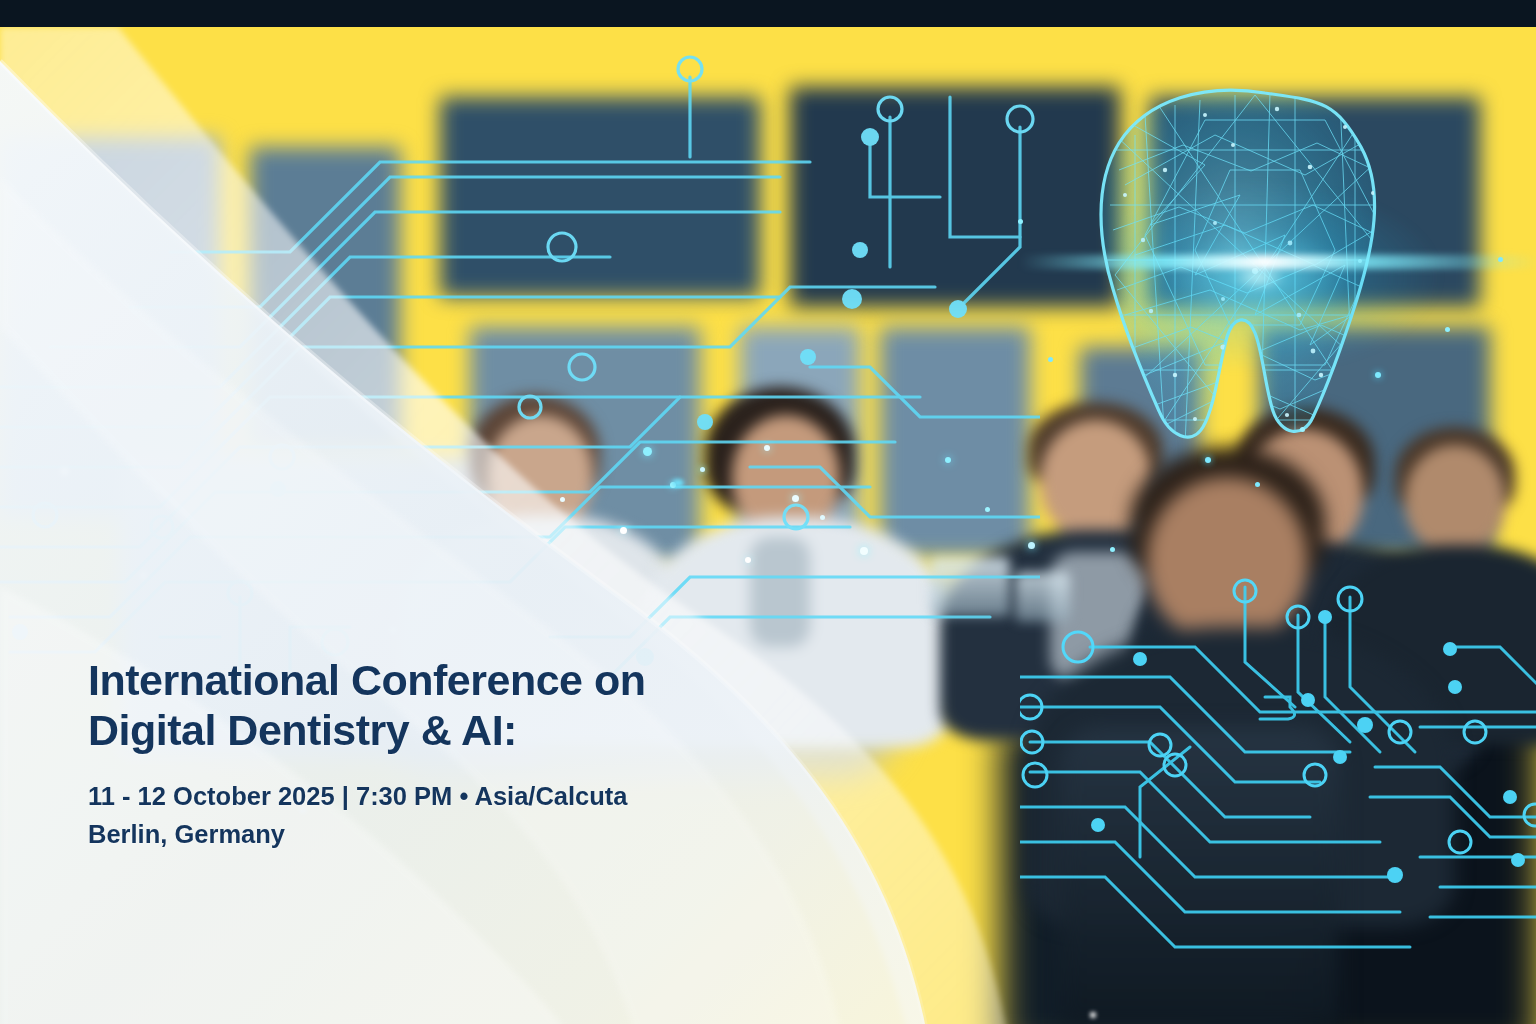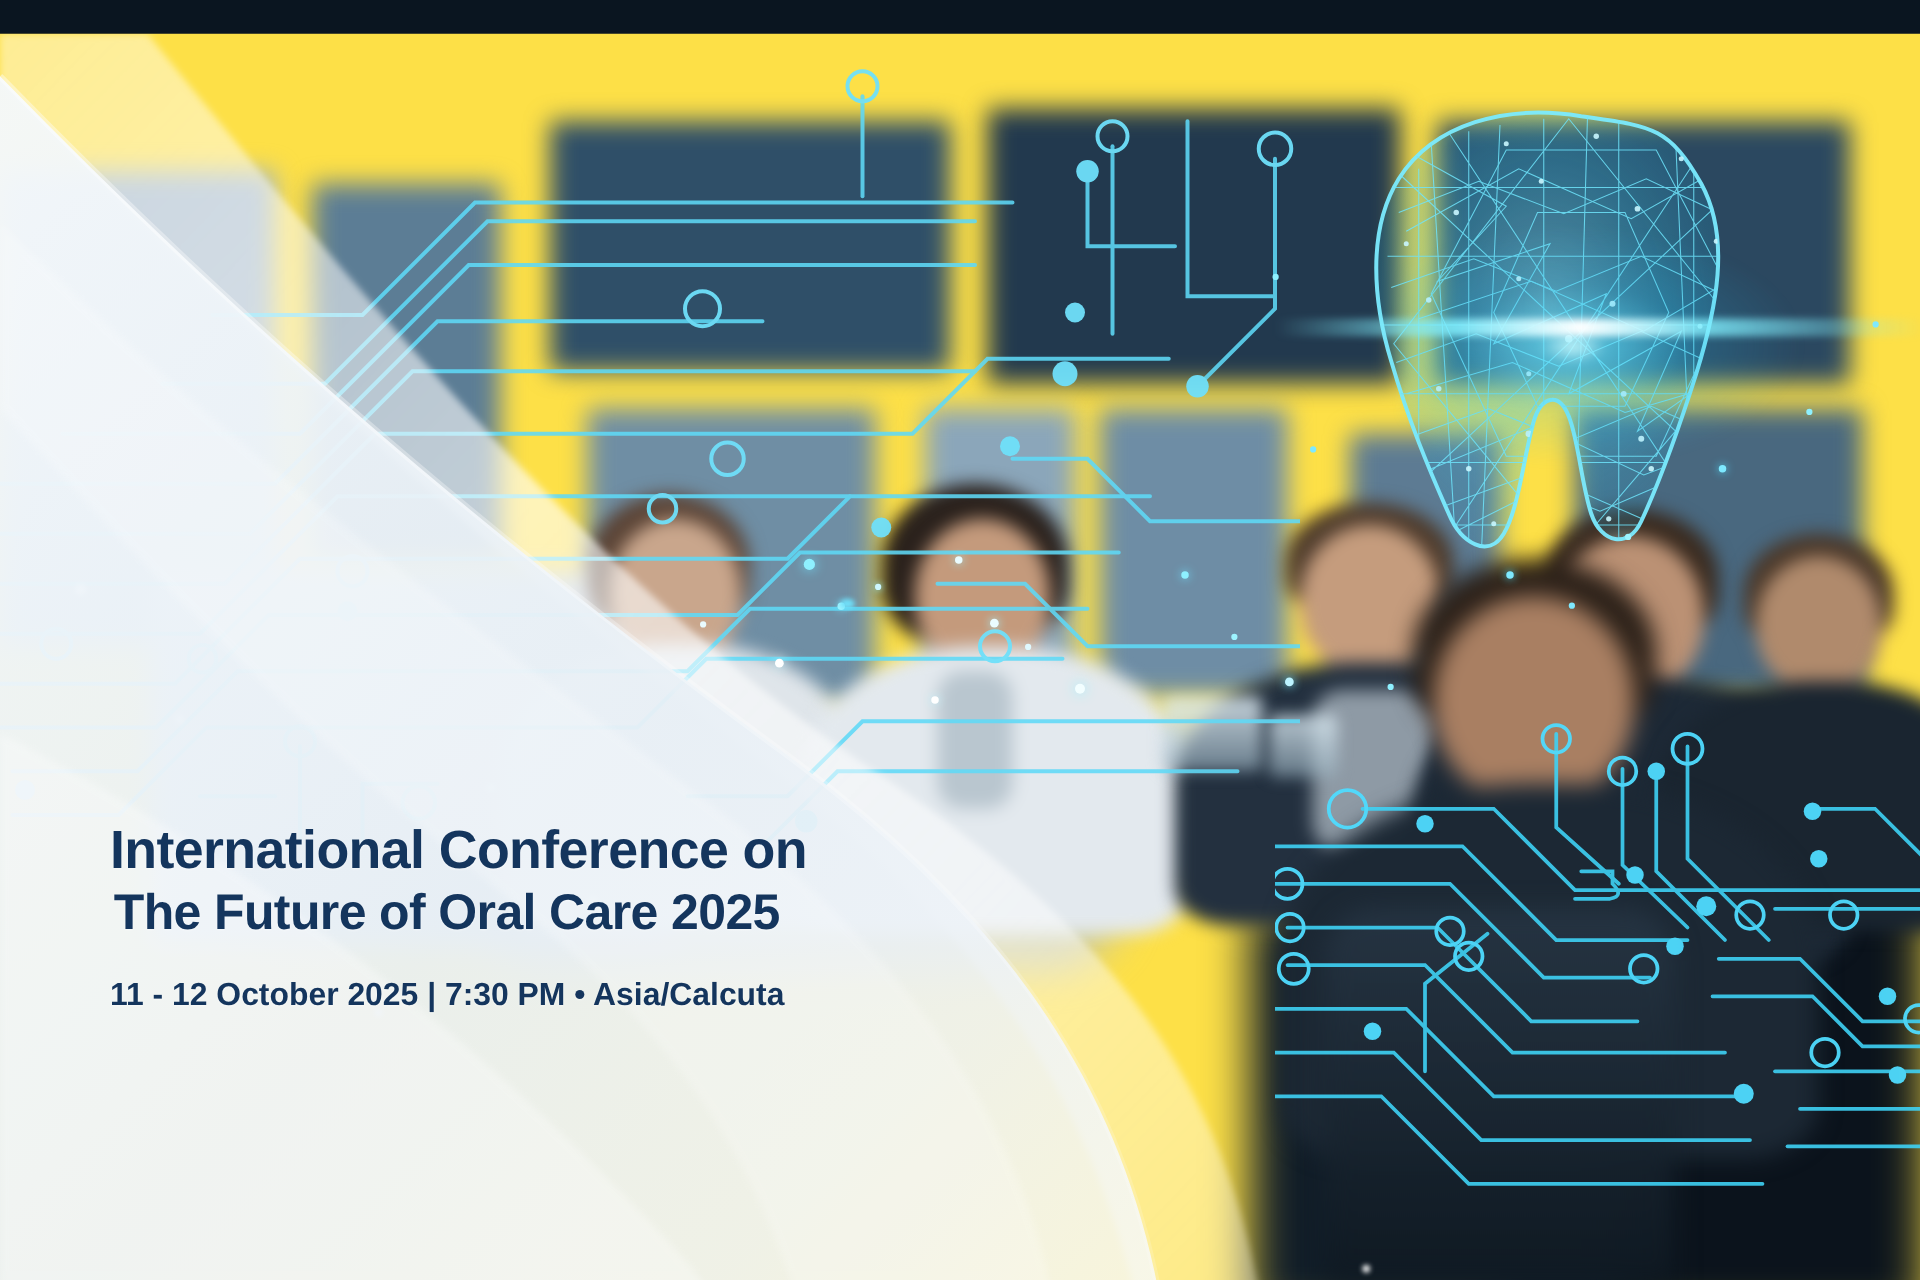--- a/index.html
+++ b/index.html
@@ -418,20 +418,21 @@
 
     <path d="M0 150 C200 350 390 480 560 610 C720 730 815 860 845 1024 L640 1024
              C600 880 520 780 380 670 C240 560 110 420 0 300 Z" fill="#ffffff" opacity=".22" filter="url(#softblur)"></path>
 
     <path d="M0 560 C160 640 330 760 470 900 C520 950 560 990 580 1024 L0 1024 Z" fill="#ffffff" opacity=".30" filter="url(#softblur)"></path>
   </svg>
 
   <div id="textblock">
     <div id="title">
       <div class="t1">International Conference on</div>
-      <div class="t3">The Future of Oral Care 2025</div>
+      <div class="t2">Digital Dentistry &amp; AI:</div>
     </div>
     <div id="meta">
       <div>11 - 12 October 2025 | 7:30 PM • Asia/Calcuta</div>
+      <div>Berlin, Germany</div>
     </div>
   </div>
 
 </div>
 
 </body></html>

